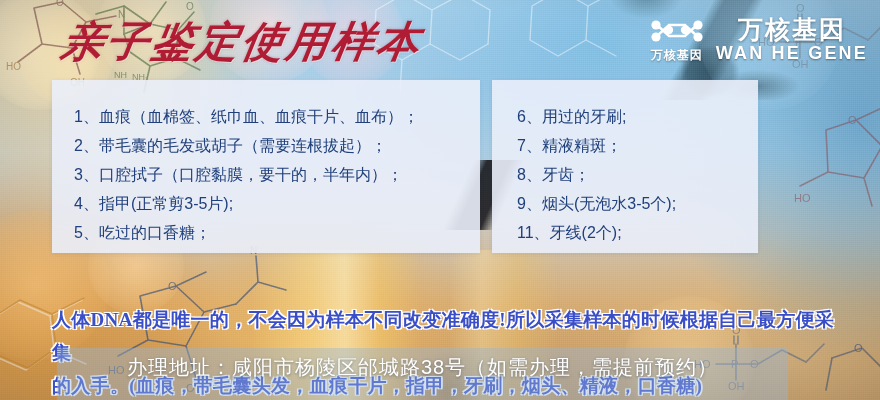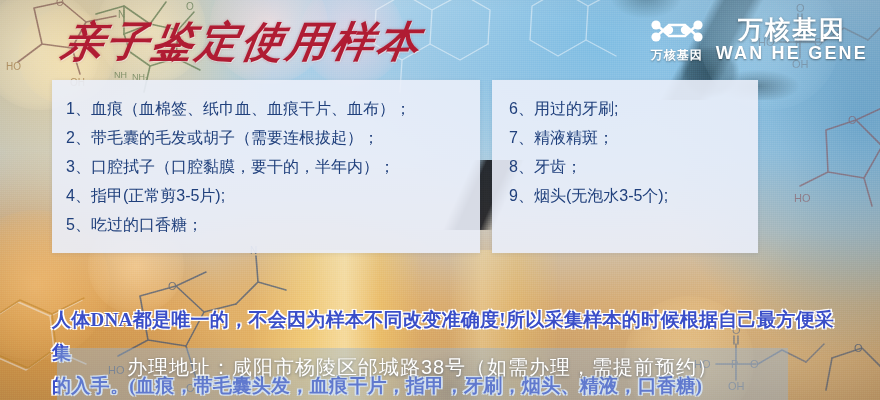--- a/index.html
+++ b/index.html
@@ -156,21 +156,21 @@
     position: absolute;
     top: 80px;
     height: 173px;
     background: rgba(234,238,250,0.90);
     box-shadow: 0 1px 4px rgba(40,60,110,0.10);
   }
   .panel-left  { left: 52px;  width: 428px; }
   .panel-right { left: 492px; width: 266px; }
 
   .panel ol {
-    margin: 0;
+    margin: 8px;
     padding: 14px 0 0 0;
     list-style: none;
   }
   .panel li {
     color: #20407c;
     font-size: 16px;
     line-height: 29px;
     white-space: nowrap;
   }
   .panel-left li  { padding-left: 14px; }
@@ -390,20 +390,21 @@
       <li>5、吃过的口香糖；</li>
     </ol>
   </div>
 
   <div class="panel panel-right">
     <ol>
       <li>6、用过的牙刷;</li>
       <li>7、精液精斑；</li>
       <li>8、牙齿；</li>
       <li>9、烟头(无泡水3-5个);</li>
+      <li>11、牙线(2个);</li>
     </ol>
   </div>
 
   <div class="note">
     <div>人体DNA都是唯一的，不会因为样本不同改变准确度!所以采集样本的时候根据自己最方便采集</div>
     <div>的入手。(血痕，带毛囊头发，血痕干片，指甲，牙刷，烟头、精液，口香糖)</div>
   </div>
 
   <div class="addr-strip">
     <div class="addr-text">办理地址：咸阳市杨陵区邰城路38号（如需办理，需提前预约）</div>

